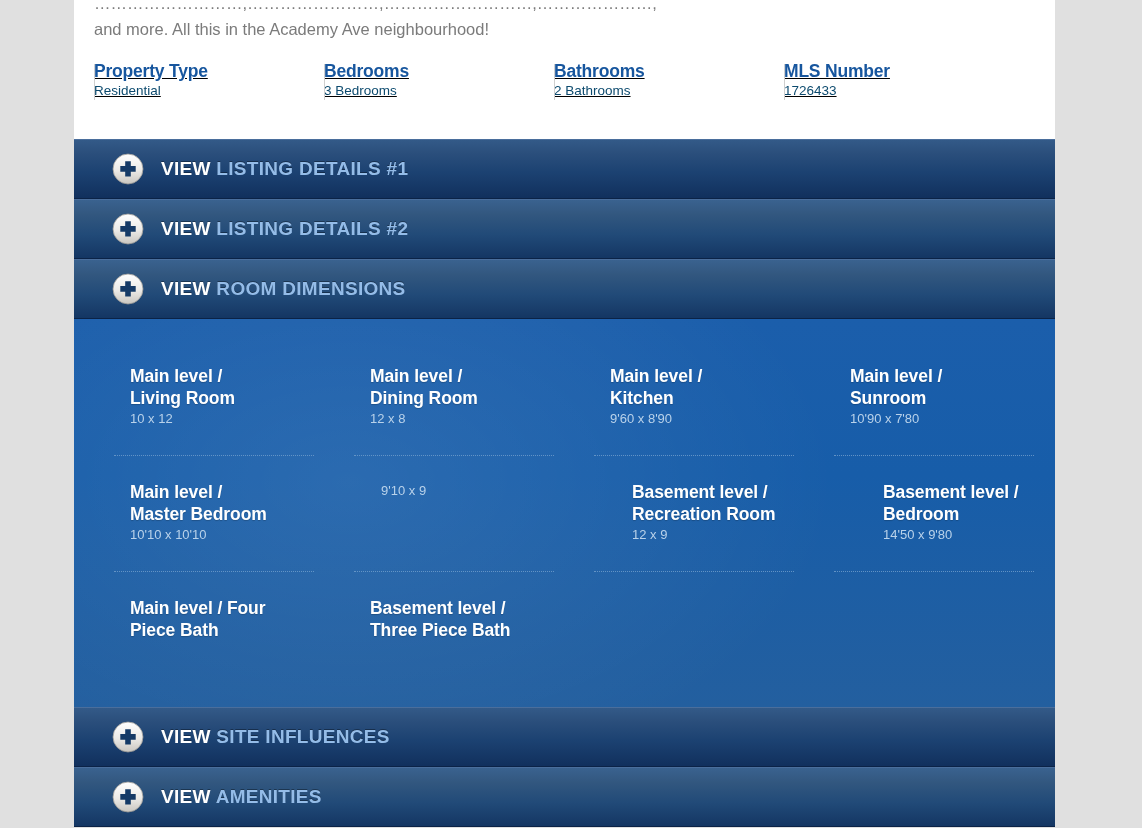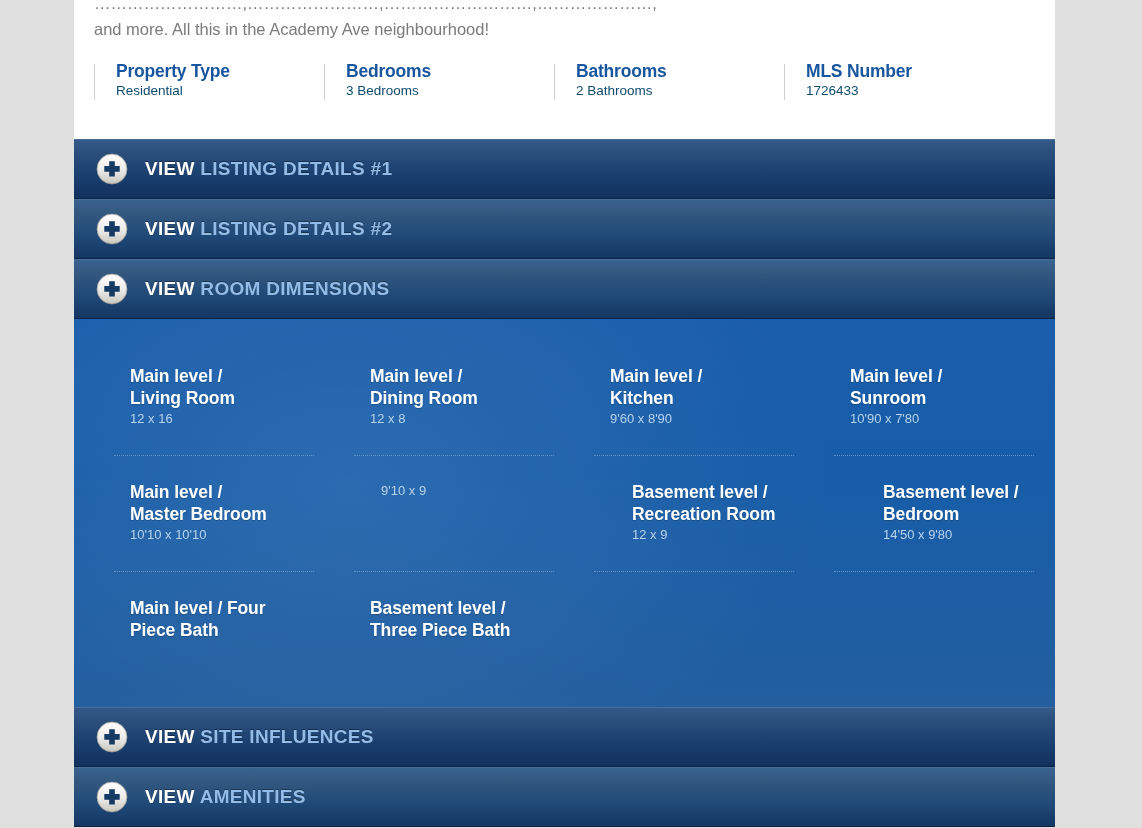--- a/index.html
+++ b/index.html
@@ -44,22 +44,22 @@
 
   .facts {
     position: absolute;
     left: 20px;
     top: 62px;
     width: 940px;
     display: flex;
   }
   .fact {
     position: relative;
-    padding-left: 22px;
     width: 230px;
+    text-decoration: underline;
   }
   .fact::before {
     content: "";
     position: absolute;
     left: 0;
     top: 2px;
     width: 1px;
     height: 36px;
     background: #cfcfcf;
   }
@@ -82,20 +82,21 @@
     position: absolute;
     left: 74px;
     width: 981px;
     height: 60px;
     background: linear-gradient(to bottom, #335a88 0%, #2b4f7c 22%, #1c4272 55%, #11305d 100%);
     border-top: 1px solid #4a6e9c;
     border-bottom: 1px solid #0b2347;
     cursor: pointer;
     display: flex;
     align-items: center;
+    padding-left: 16px;
   }
   .acc-bar.alt {
     background: linear-gradient(to bottom, #3a628f 0%, #32577f 25%, #214a78 60%, #143663 100%);
     text-align: right;
   }
 
   .plus-icon {
     position: relative;
     margin-left: 22px;
     width: 32px;
@@ -237,21 +238,21 @@
     <span class="acc-label"><span class="acc-view">VIEW</span> <span class="acc-name">ROOM DIMENSIONS</span></span>
   </div>
 
   <div class="room-panel" style="top:319px; height:388px;">
     <div class="room-grid">
 
       <div class="room-row row-h-1">
         <div class="room-cell">
           <div class="inner">
             <div class="room-name">Main level / Living Room</div>
-            <div class="room-dim">12 x 16</div>
+            <div class="room-dim">10 x 12</div>
           </div>
         </div>
         <div class="room-cell">
           <div class="inner">
             <div class="room-name">Main level / Dining Room</div>
             <div class="room-dim">12 x 8</div>
           </div>
         </div>
         <div class="room-cell">
           <div class="inner">

